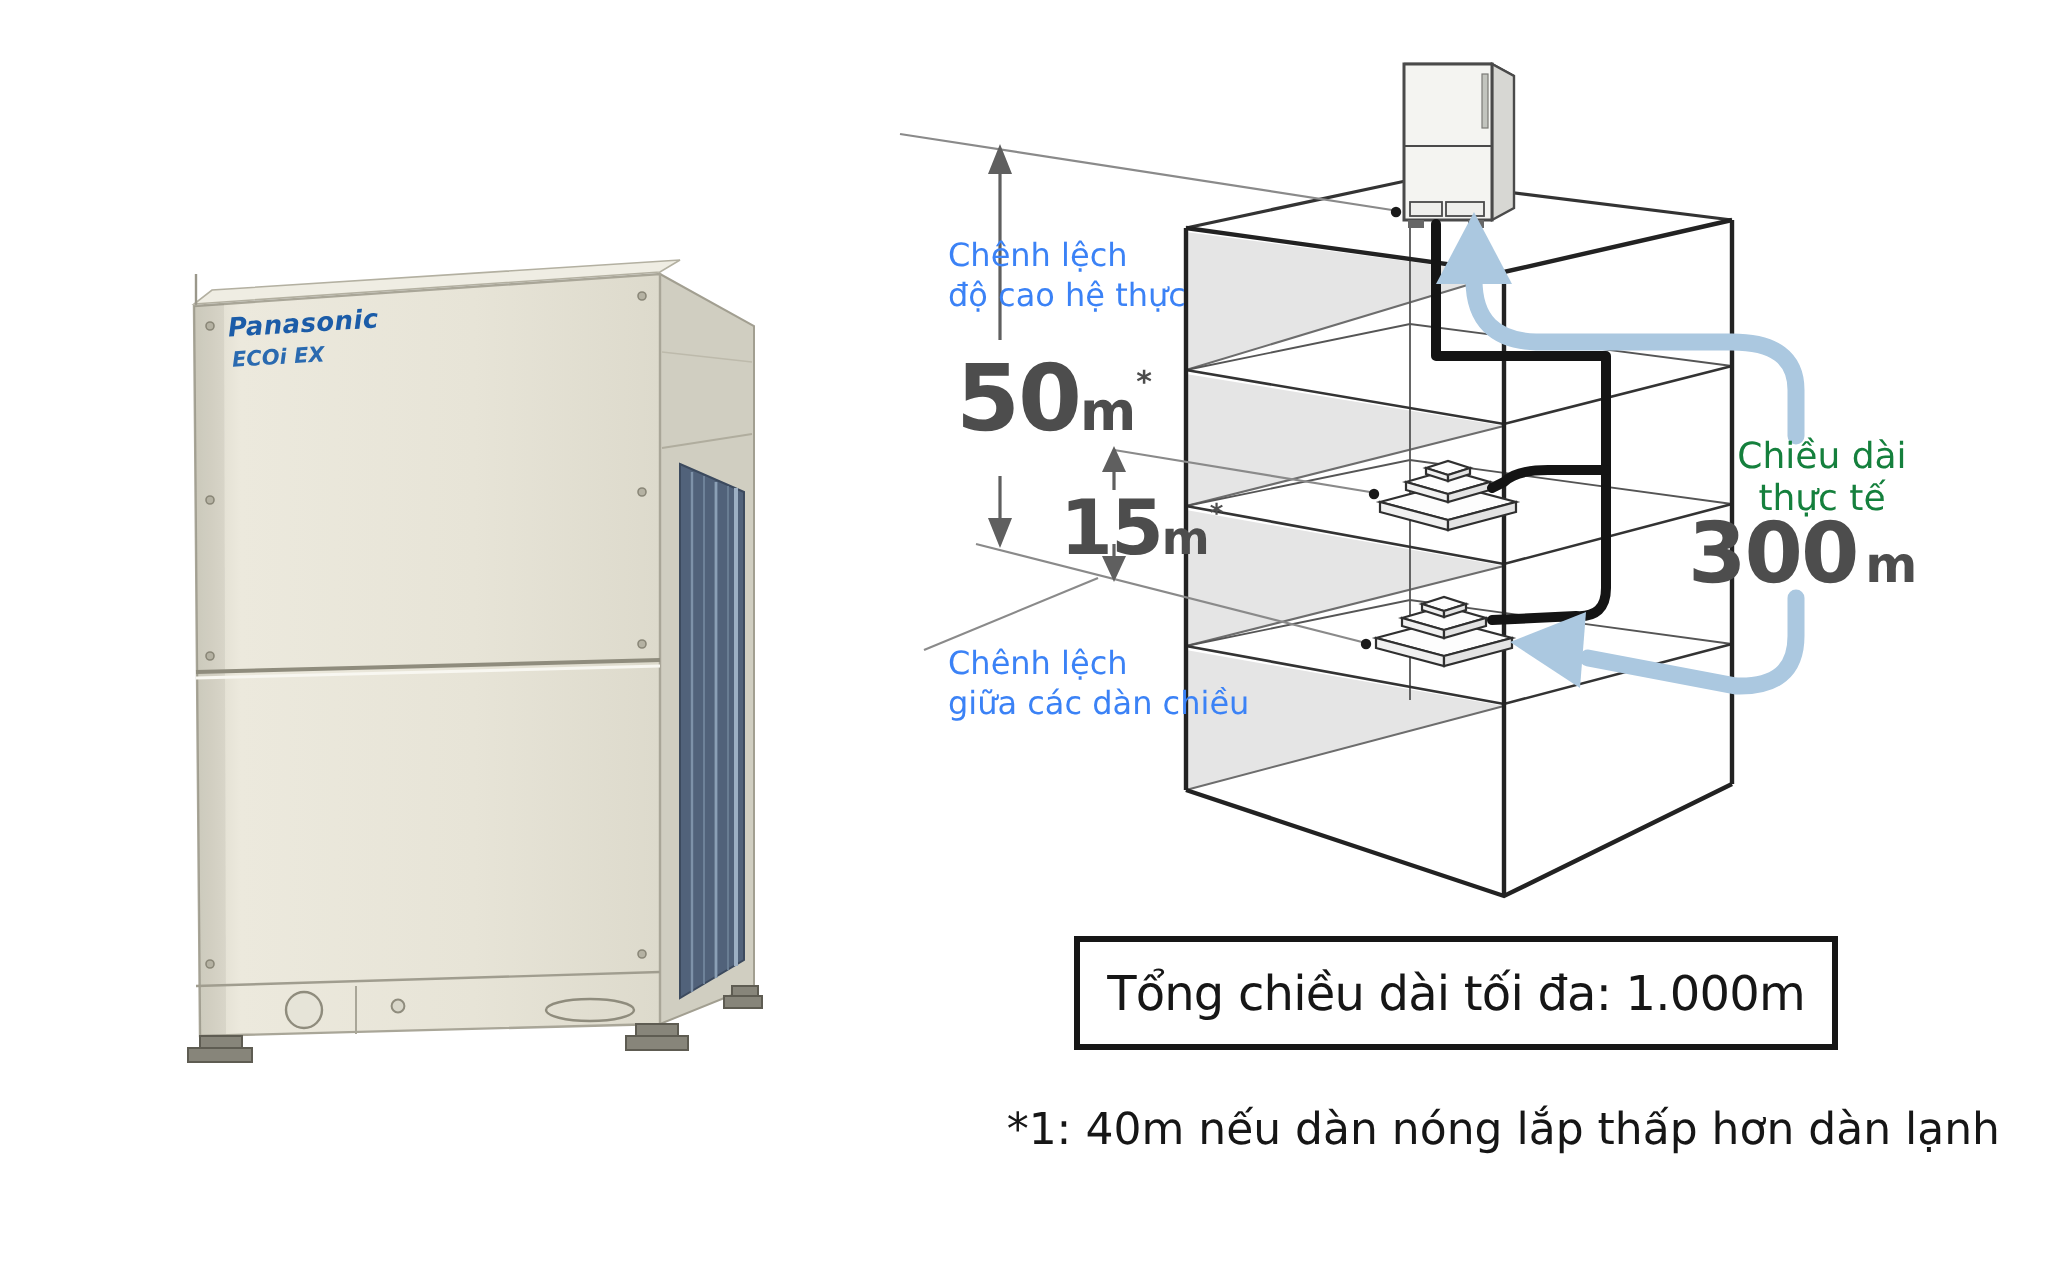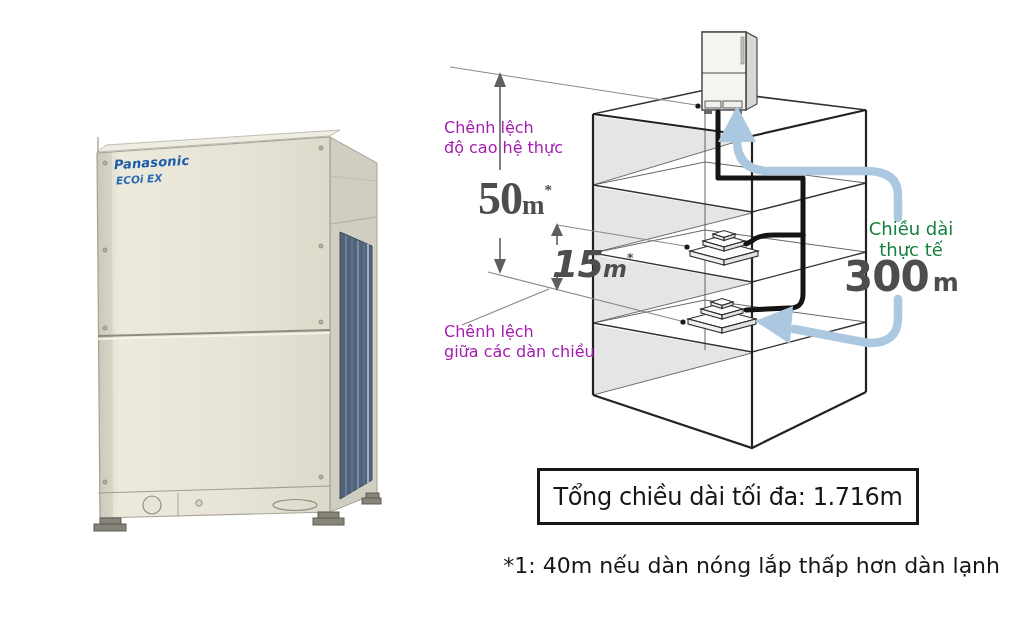--- a/index.html
+++ b/index.html
@@ -3,21 +3,21 @@
 <meta charset="utf-8">
 <style>
   html,body{margin:0;padding:0;background:#ffffff;}
   #stage{
     position:relative;width:1024px;height:640px;overflow:hidden;
     background:#ffffff;
     font-family:"DejaVu Sans","Liberation Sans",sans-serif;
   }
   #diagram-svg{position:absolute;left:0;top:0;z-index:1;}
   .txt{position:absolute;z-index:2;color:#222;}
-  .lbl{font-size:16px;line-height:20px;color:#a21caf;}
+  .lbl{font-size:16px;line-height:20px;color:#3b82f6;margin-left:30px;}
   .dim{display:flex;align-items:baseline;color:#4d4d4d;font-weight:bold;}
   .dim .num{letter-spacing:-1px;}
   .dim .unit{font-weight:bold;}
   .dim .star{font-weight:bold;align-self:flex-start;}
   .rlabel{width:110px;text-align:center;font-size:18px;line-height:21px;color:#15803d;}
   #total-box{
     position:absolute;left:537px;top:468px;width:382px;height:57px;z-index:2;
     border:3px solid #161616;background:#ffffff;box-sizing:border-box;
     display:flex;align-items:center;justify-content:center;
     font-size:24px;letter-spacing:-0.4px;color:#161616;white-space:nowrap;
@@ -204,27 +204,27 @@
   </svg>
 
   <div class="txt" id="brand-logo">Panasonic</div>
   <div class="txt" id="model-logo">ECOi EX</div>
 
   <div class="txt lbl" style="left:444px;top:118px;">
     <div>Chênh lệch</div>
     <div>độ cao hệ thực</div>
   </div>
 
-  <div class="txt dim" style="left:478px;top:172px;font-family:Liberation Serif, serif;">
+  <div class="txt dim" style="left:478px;top:172px;">
     <span class="num" style="font-size:46px;">50</span>
     <span class="unit" style="font-size:27px;">m</span>
     <span class="star" style="font-size:15px;margin-top:10px;">*</span>
   </div>
 
-  <div class="txt dim" style="left:552px;top:242px;font-style:italic;">
+  <div class="txt dim" style="left:530px;top:242px;">
     <span class="num" style="font-size:38px;">15</span>
     <span class="unit" style="font-size:23px;">m</span>
     <span class="star" style="font-size:13px;margin-top:8px;">*</span>
   </div>
 
   <div class="txt lbl" style="left:444px;top:322px;">
     <div>Chênh lệch</div>
     <div>giữa các dàn chiều</div>
   </div>
 
@@ -232,18 +232,18 @@
     <div>Chiều dài</div>
     <div>thực tế</div>
   </div>
 
   <div class="txt dim" style="left:844px;top:252px;">
     <span class="num" style="font-size:42px;">300</span>
     <span class="unit" style="font-size:25px;margin-left:4px;">m</span>
   </div>
 
   <div id="total-box">
-    <span>Tổng chiều dài tối đa: 1.716m</span>
+    <span>Tổng chiều dài tối đa: 1.000m</span>
   </div>
 
   <div id="footnote">*1: 40m nếu dàn nóng lắp thấp hơn dàn lạnh</div>
 
 </div>
 
 </body></html>

